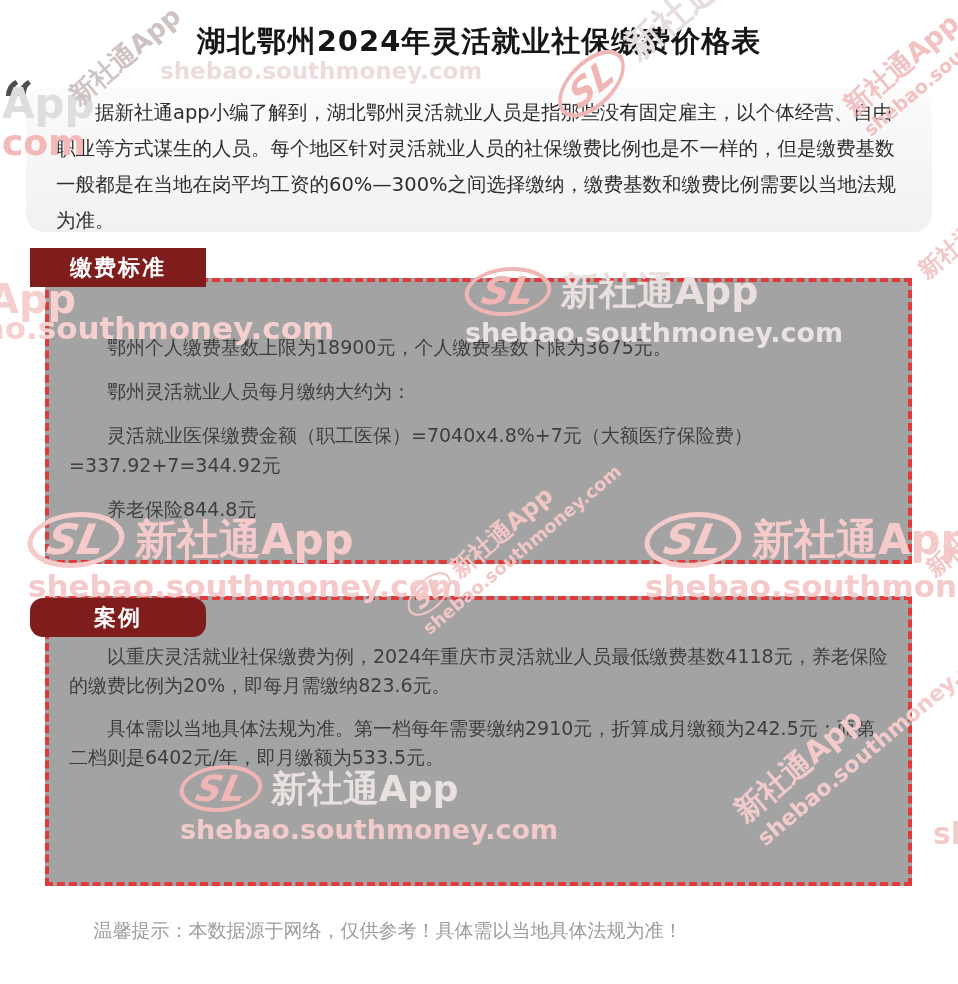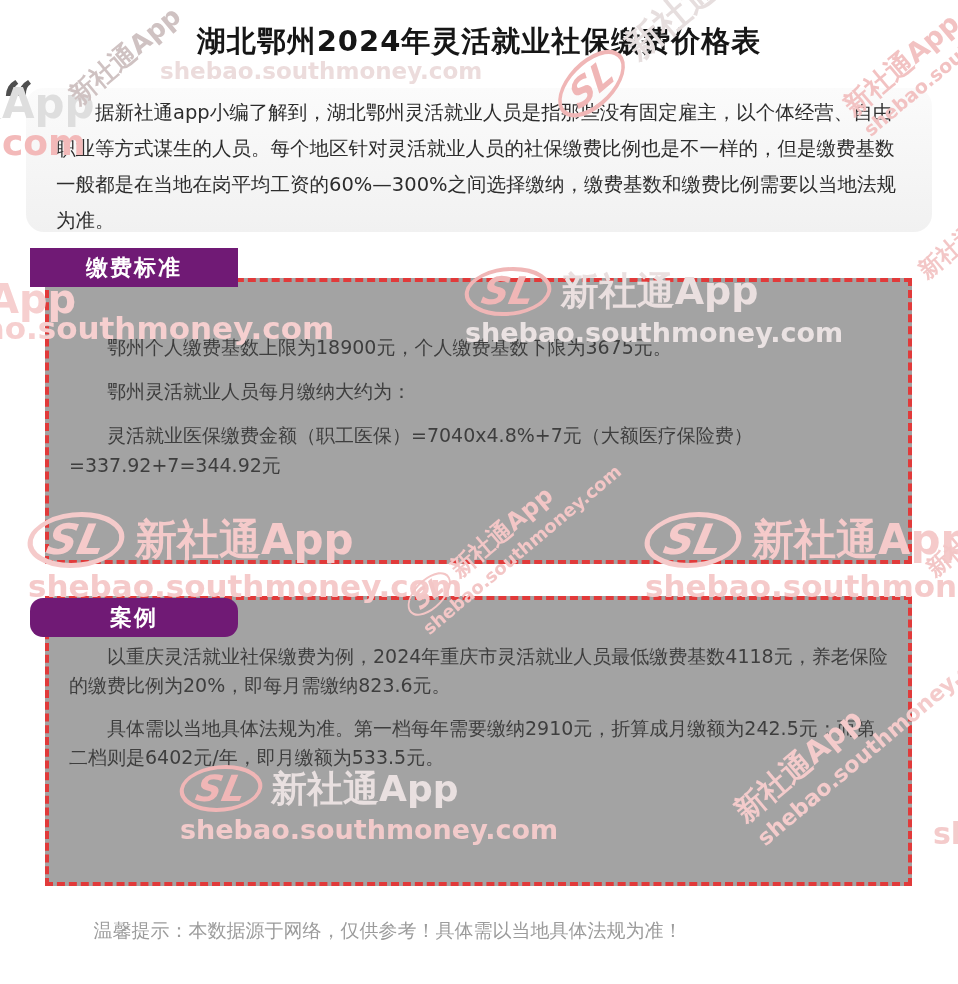--- a/index.html
+++ b/index.html
@@ -24,21 +24,21 @@
     font-size:19.5px;line-height:36px;color:#2d2d2d;text-indent:2em;
   }
   .quote{
     position:absolute;font-family:"DejaVu Serif","Liberation Serif",serif;
     font-weight:bold;line-height:1;z-index:4;
   }
   .quote-open{left:2px;top:74px;font-size:56px;color:#4f4f4f;}
   .quote-close{left:884px;top:178px;font-size:72px;color:#e9e9e9;z-index:1;}
   
   .section-label{
-    position:absolute;left:30px;width:208px;height:39px;background:#701a75;
+    position:absolute;left:30px;width:176px;height:39px;background:#7f1d1d;
     color:#ffffff;font-size:22px;font-weight:bold;letter-spacing:2px;
     display:flex;align-items:center;justify-content:center;z-index:4;
   }
   .label-1{top:248px;}
   .label-2{top:598px;border-radius:13px;}
   
   .dash-box{
     position:absolute;left:45px;width:867px;
     border:4px dashed #e13a3a;background:#a3a3a3;z-index:2;box-sizing:border-box;
   }
@@ -136,20 +136,21 @@
 </div>
 <span class="quote quote-open">“</span>
 <span class="quote quote-close">“</span>
 
 <div class="section-label label-1">缴费标准</div>
 <div class="dash-box box-1">
   <p>鄂州个人缴费基数上限为18900元，个人缴费基数下限为3675元。</p>
   <p>鄂州灵活就业人员每月缴纳大约为：</p>
   <p>灵活就业医保缴费金额（职工医保）=7040x4.8%+7元（大额医疗保险费）</p>
   <p class="cont">=337.92+7=344.92元</p>
+  <p>养老保险844.8元</p>
 </div>
 
 <div class="section-label label-2">案例</div>
 <div class="dash-box box-2">
   <p>以重庆灵活就业社保缴费为例，2024年重庆市灵活就业人员最低缴费基数4118元，养老保险的缴费比例为20%，即每月需缴纳823.6元。</p>
   <p>具体需以当地具体法规为准。第一档每年需要缴纳2910元，折算成月缴额为242.5元；而第二档则是6402元/年，即月缴额为533.5元。</p>
 </div>
 
 <p class="footer-note">温馨提示：本数据源于网络，仅供参考！具体需以当地具体法规为准！</p>
 

